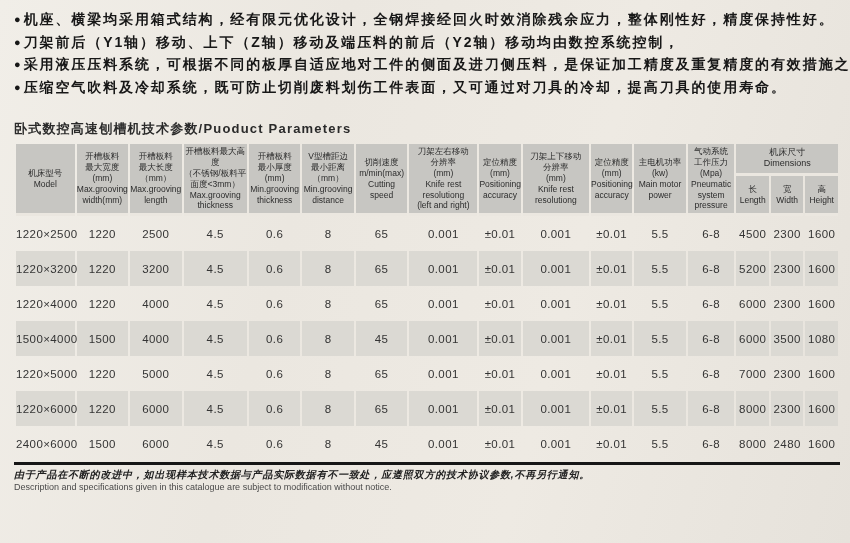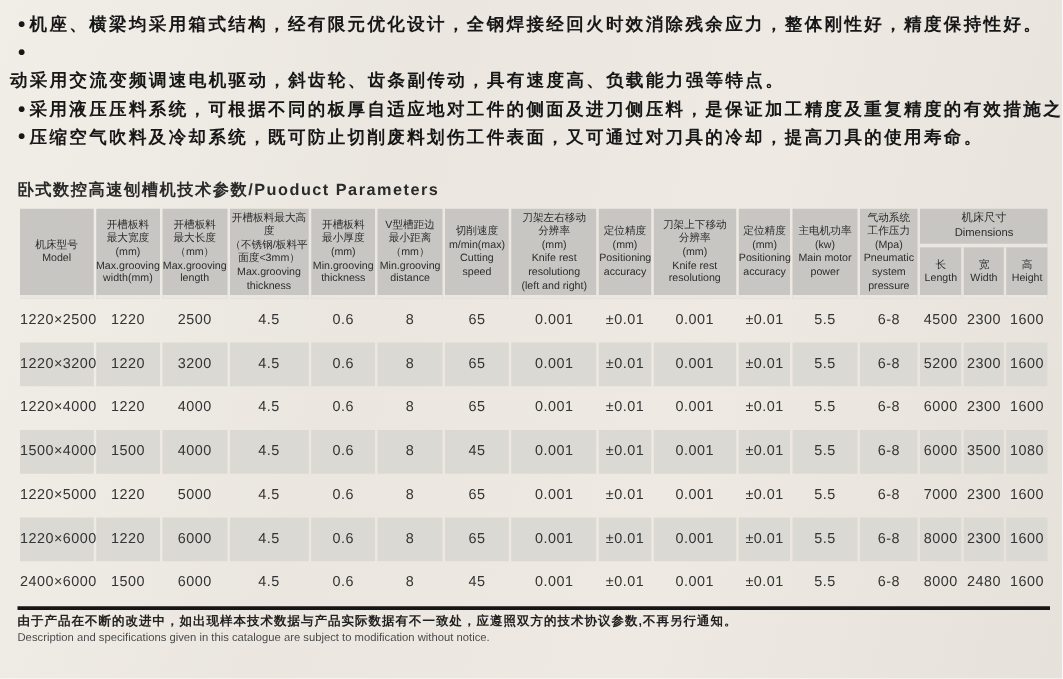--- a/index.html
+++ b/index.html
@@ -53,38 +53,36 @@
   thead tr.sub-r{height:38px;}
   th.dims{font-size:9px;}
   tbody td{
     height:35px;text-align:center;vertical-align:middle;
     font-size:11.5px;color:#343434;letter-spacing:0.4px;
   }
   tbody tr.shade td{background:var(--shade);}
   
   .rule{height:3px;background:var(--rule);margin:1px 10px 2px 14px;}
   .footer{padding:1px 0 0 14px;}
-  .footer-cn{font-size:10px;font-weight:600;letter-spacing:0.8px;color:#222;line-height:13px;}
+  .footer-cn{font-size:10px;font-weight:600;letter-spacing:0.8px;color:#222;line-height:13px;font-style:italic;}
   .footer-en{font-size:9px;color:#4a4a4a;line-height:12px;}
 </style>
 </head>
 <body>
 
 <div class="sheet">
 
   <div class="bullets">
     <div class="b-line">
       <span class="dot">●</span>
       <span>机座、横梁均采用箱式结构，经有限元优化设计，全钢焊接经回火时效消除残余应力，整体刚性好，精度保持性好。</span>
     </div>
     <div class="b-line">
       <span class="dot">●</span>
-    </div>
-    <div class="b-line cont">
-      <span>动采用交流变频调速电机驱动，斜齿轮、齿条副传动，具有速度高、负载能力强等特点。</span>
+      <span>刀架前后（Y1轴）移动、上下（Z轴）移动及端压料的前后（Y2轴）移动均由数控系统控制，</span>
     </div>
     <div class="b-line">
       <span class="dot">●</span>
       <span>采用液压压料系统，可根据不同的板厚自适应地对工件的侧面及进刀侧压料，是保证加工精度及重复精度的有效措施之一。</span>
     </div>
     <div class="b-line">
       <span class="dot">●</span>
       <span>压缩空气吹料及冷却系统，既可防止切削废料划伤工件表面，又可通过对刀具的冷却，提高刀具的使用寿命。</span>
     </div>
   </div>

